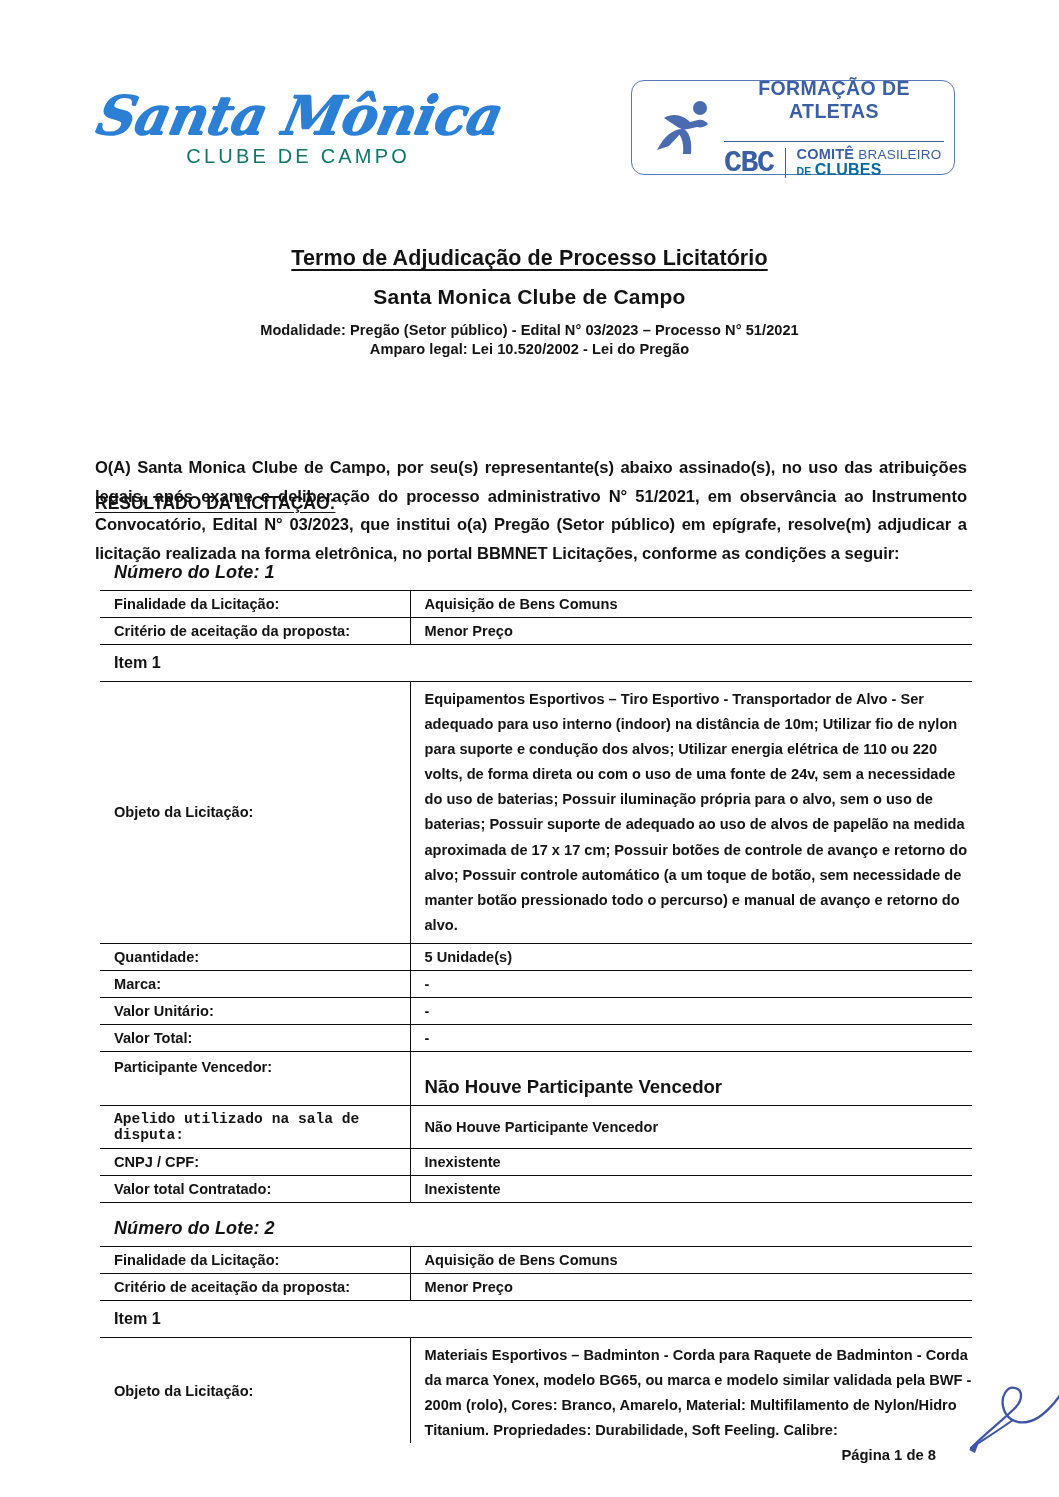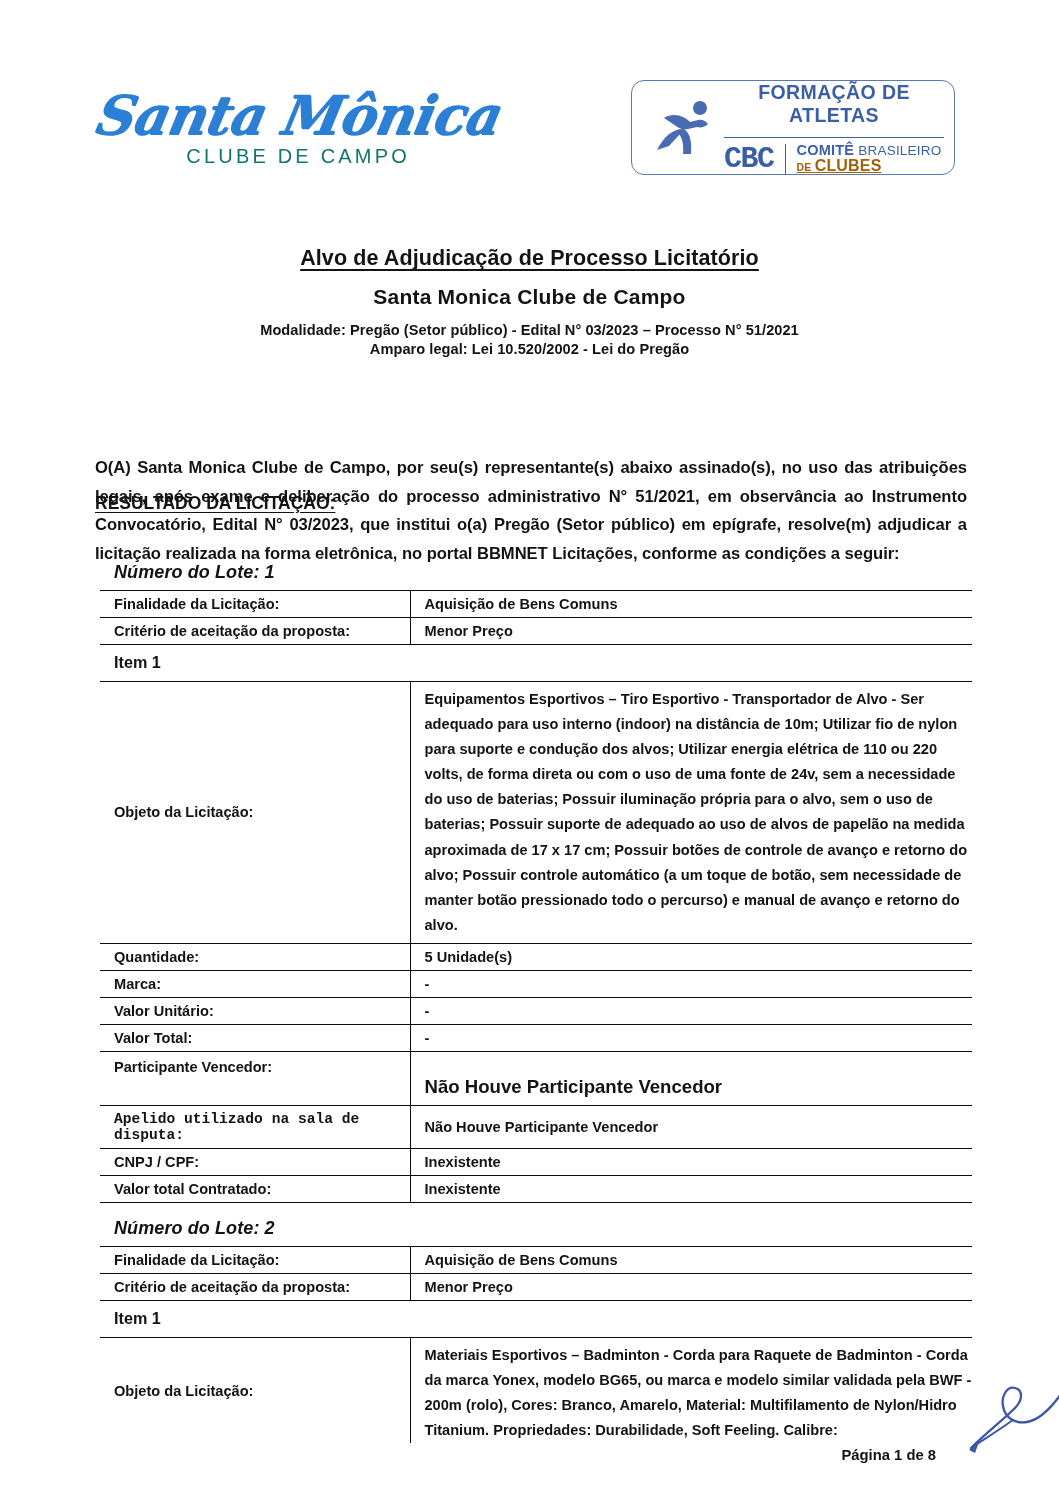--- a/index.html
+++ b/index.html
@@ -65,42 +65,42 @@
     padding: 0 10px 0 22px;
   }
   .cbc-athlete { width: 62px; height: 60px; flex: 0 0 auto; margin-right: 8px; }
   .cbc-right { flex: 1 1 auto; }
   .cbc-formacao {
     font-size: 19.5px;
     font-weight: bold;
     color: #3b5fa4;
     letter-spacing: 0.4px;
     border-bottom: 1.6px solid #3b5fa4;
-    padding-bottom: 10px;
+    padding-bottom: 18px;
     text-align: center;
   }
   .cbc-bottom {
     display: flex;
     align-items: center;
     margin-top: 5px;
   }
   .cbc-mark {
     font-size: 30px;
     font-weight: bold;
     color: #3b5fa4;
     letter-spacing: -1.5px;
     line-height: 1;
     padding-right: 11px;
     border-right: 1.4px solid #3b5fa4;
     font-family: Liberation Mono, monospace;
   }
   .cbc-words { padding-left: 11px; line-height: 1.05; }
   .cbc-w1 { font-size: 13.5px; color: #3b5fa4; letter-spacing: 0.2px; }
   .cbc-w1 b { font-weight: bold; font-size: 14.5px; }
-  .cbc-w2 { font-size: 16px; color: #a16207; font-weight: bold; letter-spacing: 0.2px; text-decoration: underline; }
+  .cbc-w2 { font-size: 16px; color: #0369a1; font-weight: bold; letter-spacing: 0.2px; }
   .cbc-w2 .sm { font-size: 10.5px; font-weight: bold; }
 
   
   .title-block { position: absolute; top: 246px; left: 0; width: 1059px; text-align: center; }
   .doc-title {
     font-size: 21.5px;
     font-weight: bold;
     text-decoration: underline;
     text-underline-offset: 4px;
     letter-spacing: 0.1px;
@@ -238,21 +238,21 @@
         <div class="cbc-words">
           <div class="cbc-w1"><b>COMITÊ </b><span>BRASILEIRO</span></div>
           <div class="cbc-w2"><span class="sm">DE </span><span>CLUBES</span></div>
         </div>
       </div>
     </div>
   </div>
 </div>
 
 <div class="title-block">
-  <div class="doc-title">Alvo de Adjudicação de Processo Licitatório</div>
+  <div class="doc-title">Termo de Adjudicação de Processo Licitatório</div>
   <div class="doc-subtitle">Santa Monica Clube de Campo</div>
   <div class="doc-meta1">Modalidade: Pregão (Setor público) - Edital N° 03/2023 – Processo N° 51/2021</div>
   <div class="doc-meta2">Amparo legal: Lei 10.520/2002 - Lei do Pregão</div>
 </div>
 
 <div class="body-para">O(A) Santa Monica Clube de Campo, por seu(s) representante(s) abaixo assinado(s), no uso das atribuições legais, após exame e deliberação do processo administrativo N° 51/2021, em observância ao Instrumento Convocatório, Edital N° 03/2023, que institui o(a) Pregão (Setor público) em epígrafe, resolve(m) adjudicar a licitação realizada na forma eletrônica, no portal BBMNET Licitações, conforme as condições a seguir:</div>
 
 <div class="section-head">RESULTADO DA LICITAÇÃO:</div>
 
 <div class="lote" style="top:562px;">

